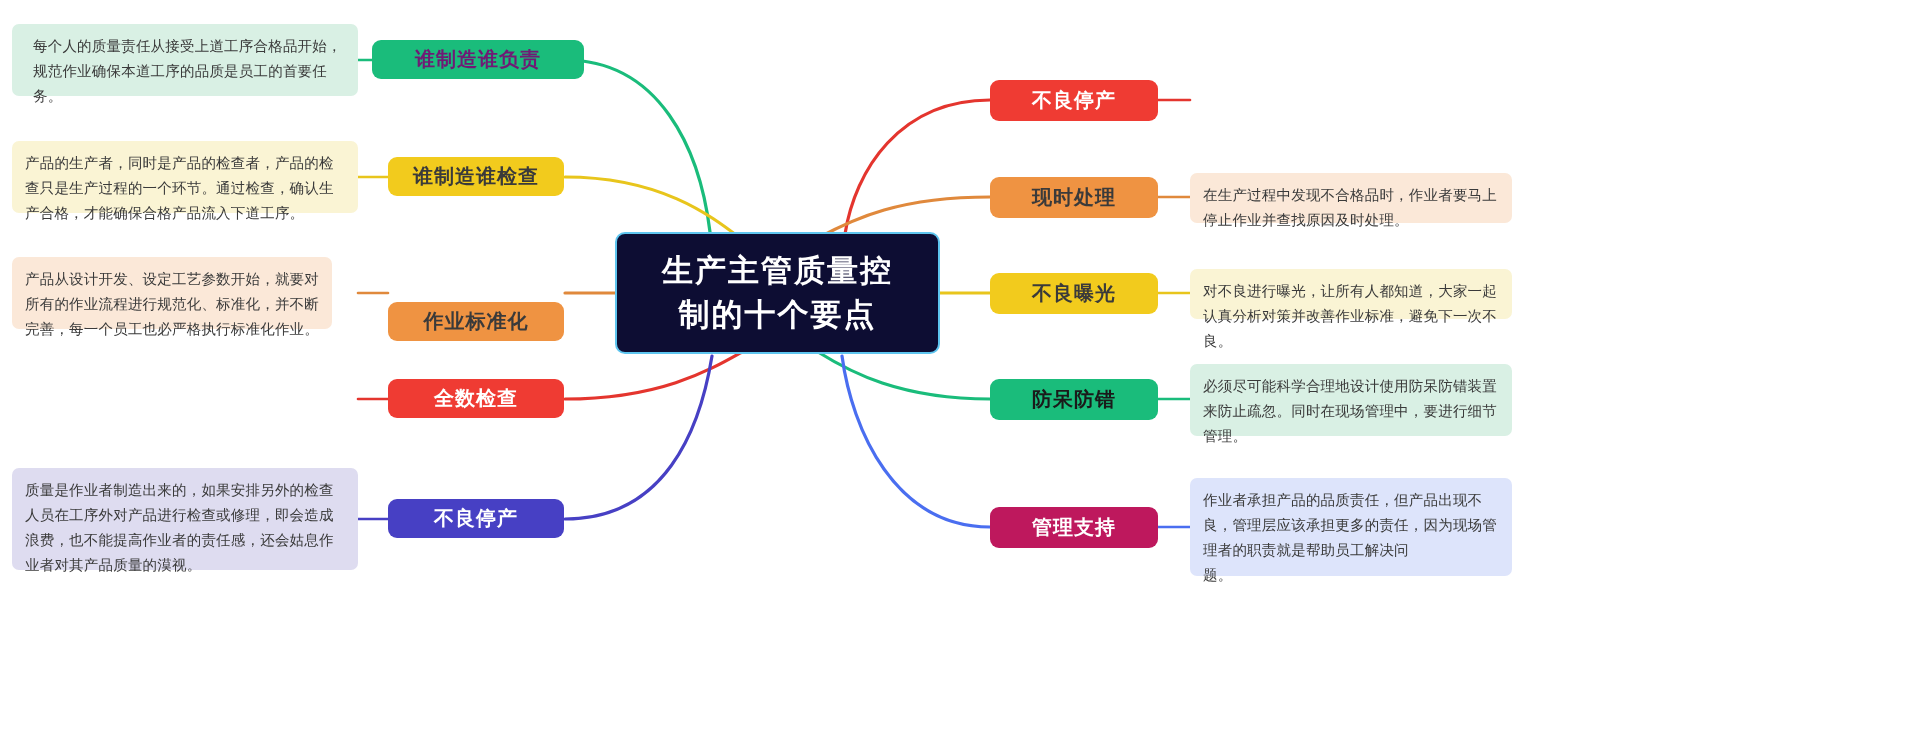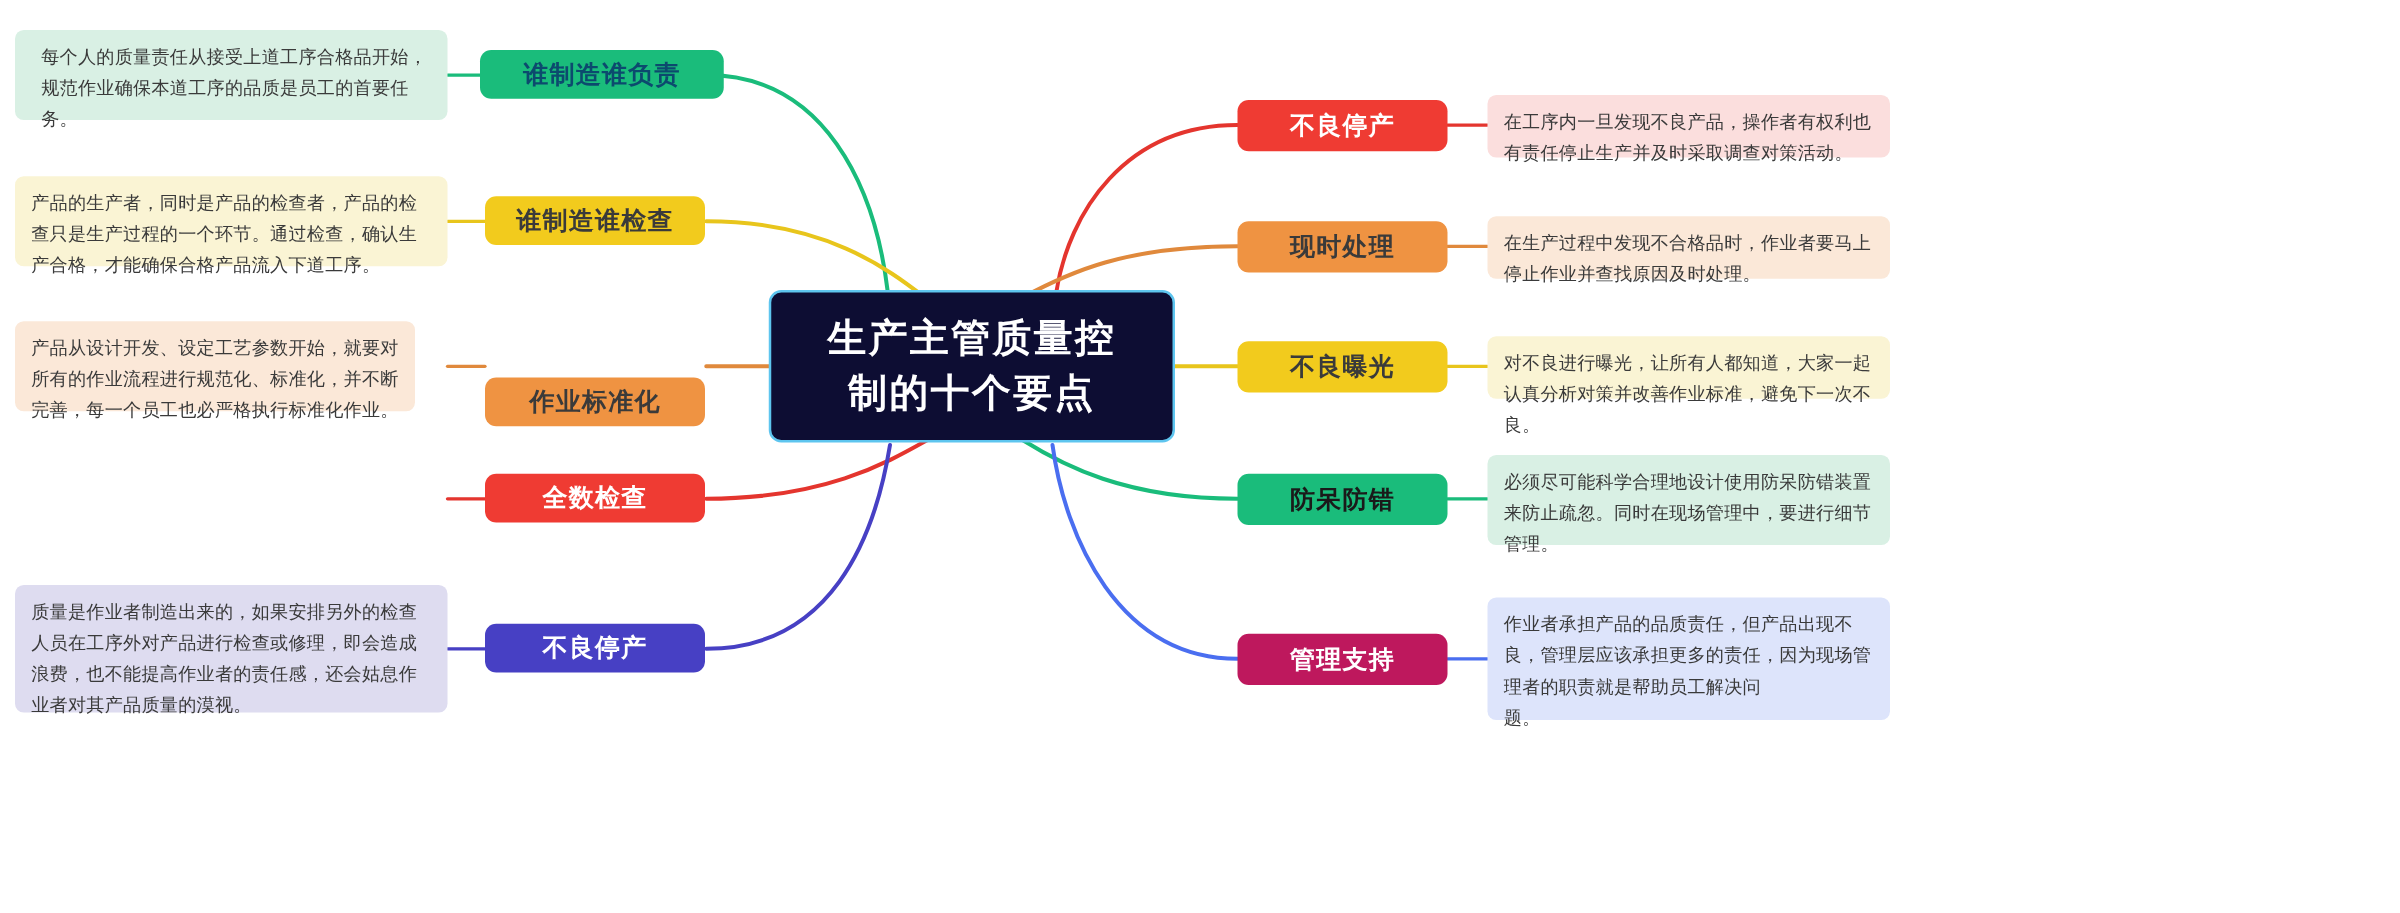--- a/index.html
+++ b/index.html
@@ -117,21 +117,21 @@
 
   <div class="note" style="left:12px; top:24px; width:346px; height:72px; background:#d9f0e4;padding-left:21px;">每个人的质量责任从接受上道工序合格品开始，规范作业确保本道工序的品质是员工的首要任务。</div>
 
   <div class="note" style="left:12px; top:141px; width:346px; height:72px; background:#faf4d4;">产品的生产者，同时是产品的检查者，产品的检查只是生产过程的一个环节。通过检查，确认生产合格，才能确保合格产品流入下道工序。</div>
 
   <div class="note" style="left:12px; top:257px; width:320px; height:72px; background:#fbe8d8;">产品从设计开发、设定工艺参数开始，就要对所有的作业流程进行规范化、标准化，并不断完善，每一个员工也必严格执行标准化作业。</div>
 
 
   <div class="note" style="left:12px; top:468px; width:346px; height:102px; background:#dedcf0;">质量是作业者制造出来的，如果安排另外的检查人员在工序外对产品进行检查或修理，即会造成浪费，也不能提高作业者的责任感，还会姑息作业者对其产品质量的漠视。</div>
 
-  <div class="pill" style="left:384px; top:40px; width:195px; height:39px; background:#1abc7b; color:#0c4a6e;">
+  <div class="pill" style="left:372px; top:40px; width:212px; height:39px; background:#1abc7b; color:#701a75;">
     <span>谁制造谁负责</span>
   </div>
 
   <div class="pill" style="left:388px; top:157px; width:176px; height:39px; background:#f2cb1d; color:#3a3a3a;">
     <span>谁制造谁检查</span>
   </div>
 
   <div class="pill" style="left:388px; top:273px; width:176px; height:39px; background:#ef9342; color:#3a3a3a;margin-top:29px;">
     <span>作业标准化</span>
   </div>
@@ -157,21 +157,20 @@
   </div>
 
   <div class="pill" style="left:990px; top:379px; width:168px; height:41px; background:#1abc7b; color:#1a1a1a;">
     <span>防呆防错</span>
   </div>
 
   <div class="pill" style="left:990px; top:507px; width:168px; height:41px; background:#be185d; color:#ffffff;">
     <span>管理支持</span>
   </div>
 
-  <div class="note right" style="left:1190px; top:76px; width:322px; height:50px; background:#fbdedd;">在工序内一旦发现不良产品，操作者有权利也有责任停止生产并及时采取调查对策活动。</div>
 
   <div class="note right" style="left:1190px; top:173px; width:322px; height:50px; background:#fbe8d8;">在生产过程中发现不合格品时，作业者要马上停止作业并查找原因及时处理。</div>
 
   <div class="note right" style="left:1190px; top:269px; width:322px; height:50px; background:#faf4d4;">对不良进行曝光，让所有人都知道，大家一起认真分析对策并改善作业标准，避免下一次不良。</div>
 
   <div class="note right" style="left:1190px; top:364px; width:322px; height:72px; background:#d9f0e4;">必须尽可能科学合理地设计使用防呆防错装置来防止疏忽。同时在现场管理中，要进行细节管理。</div>
 
   <div class="note right" style="left:1190px; top:478px; width:322px; height:98px; background:#dde4fb; white-space:pre-line;">作业者承担产品的品质责任，但产品出现不良，管理层应该承担更多的责任，因为现场管理者的职责就是帮助员工解决问
 题。</div>
 

